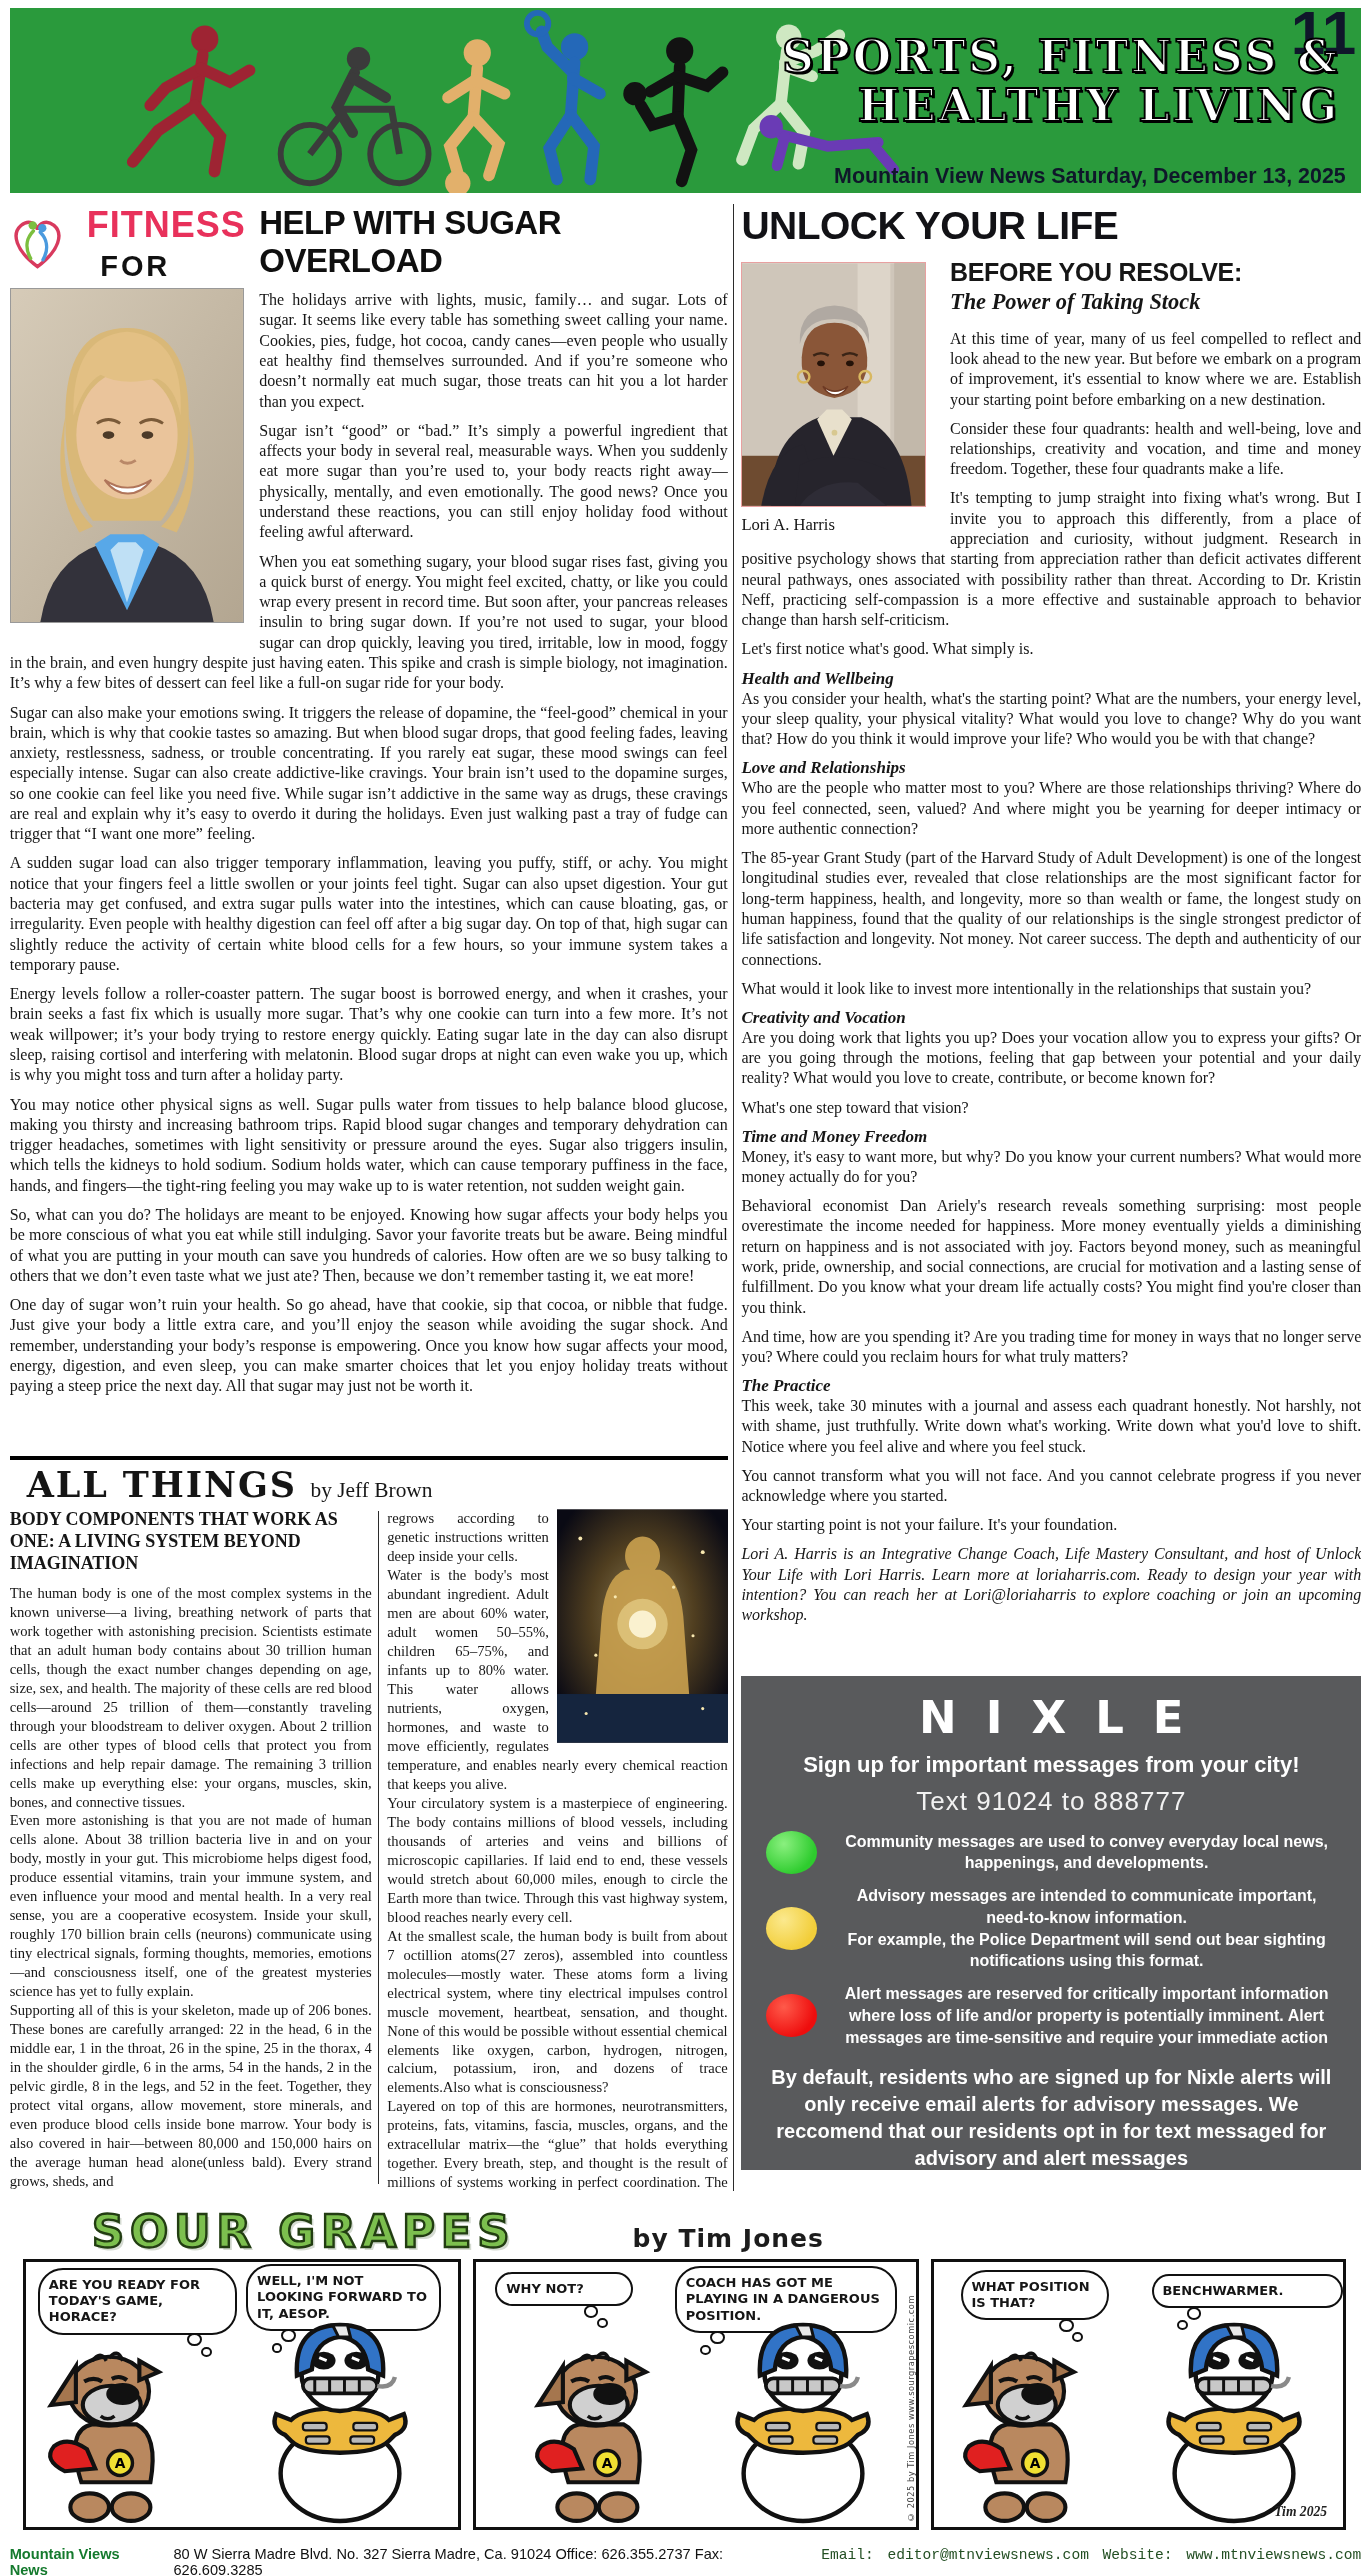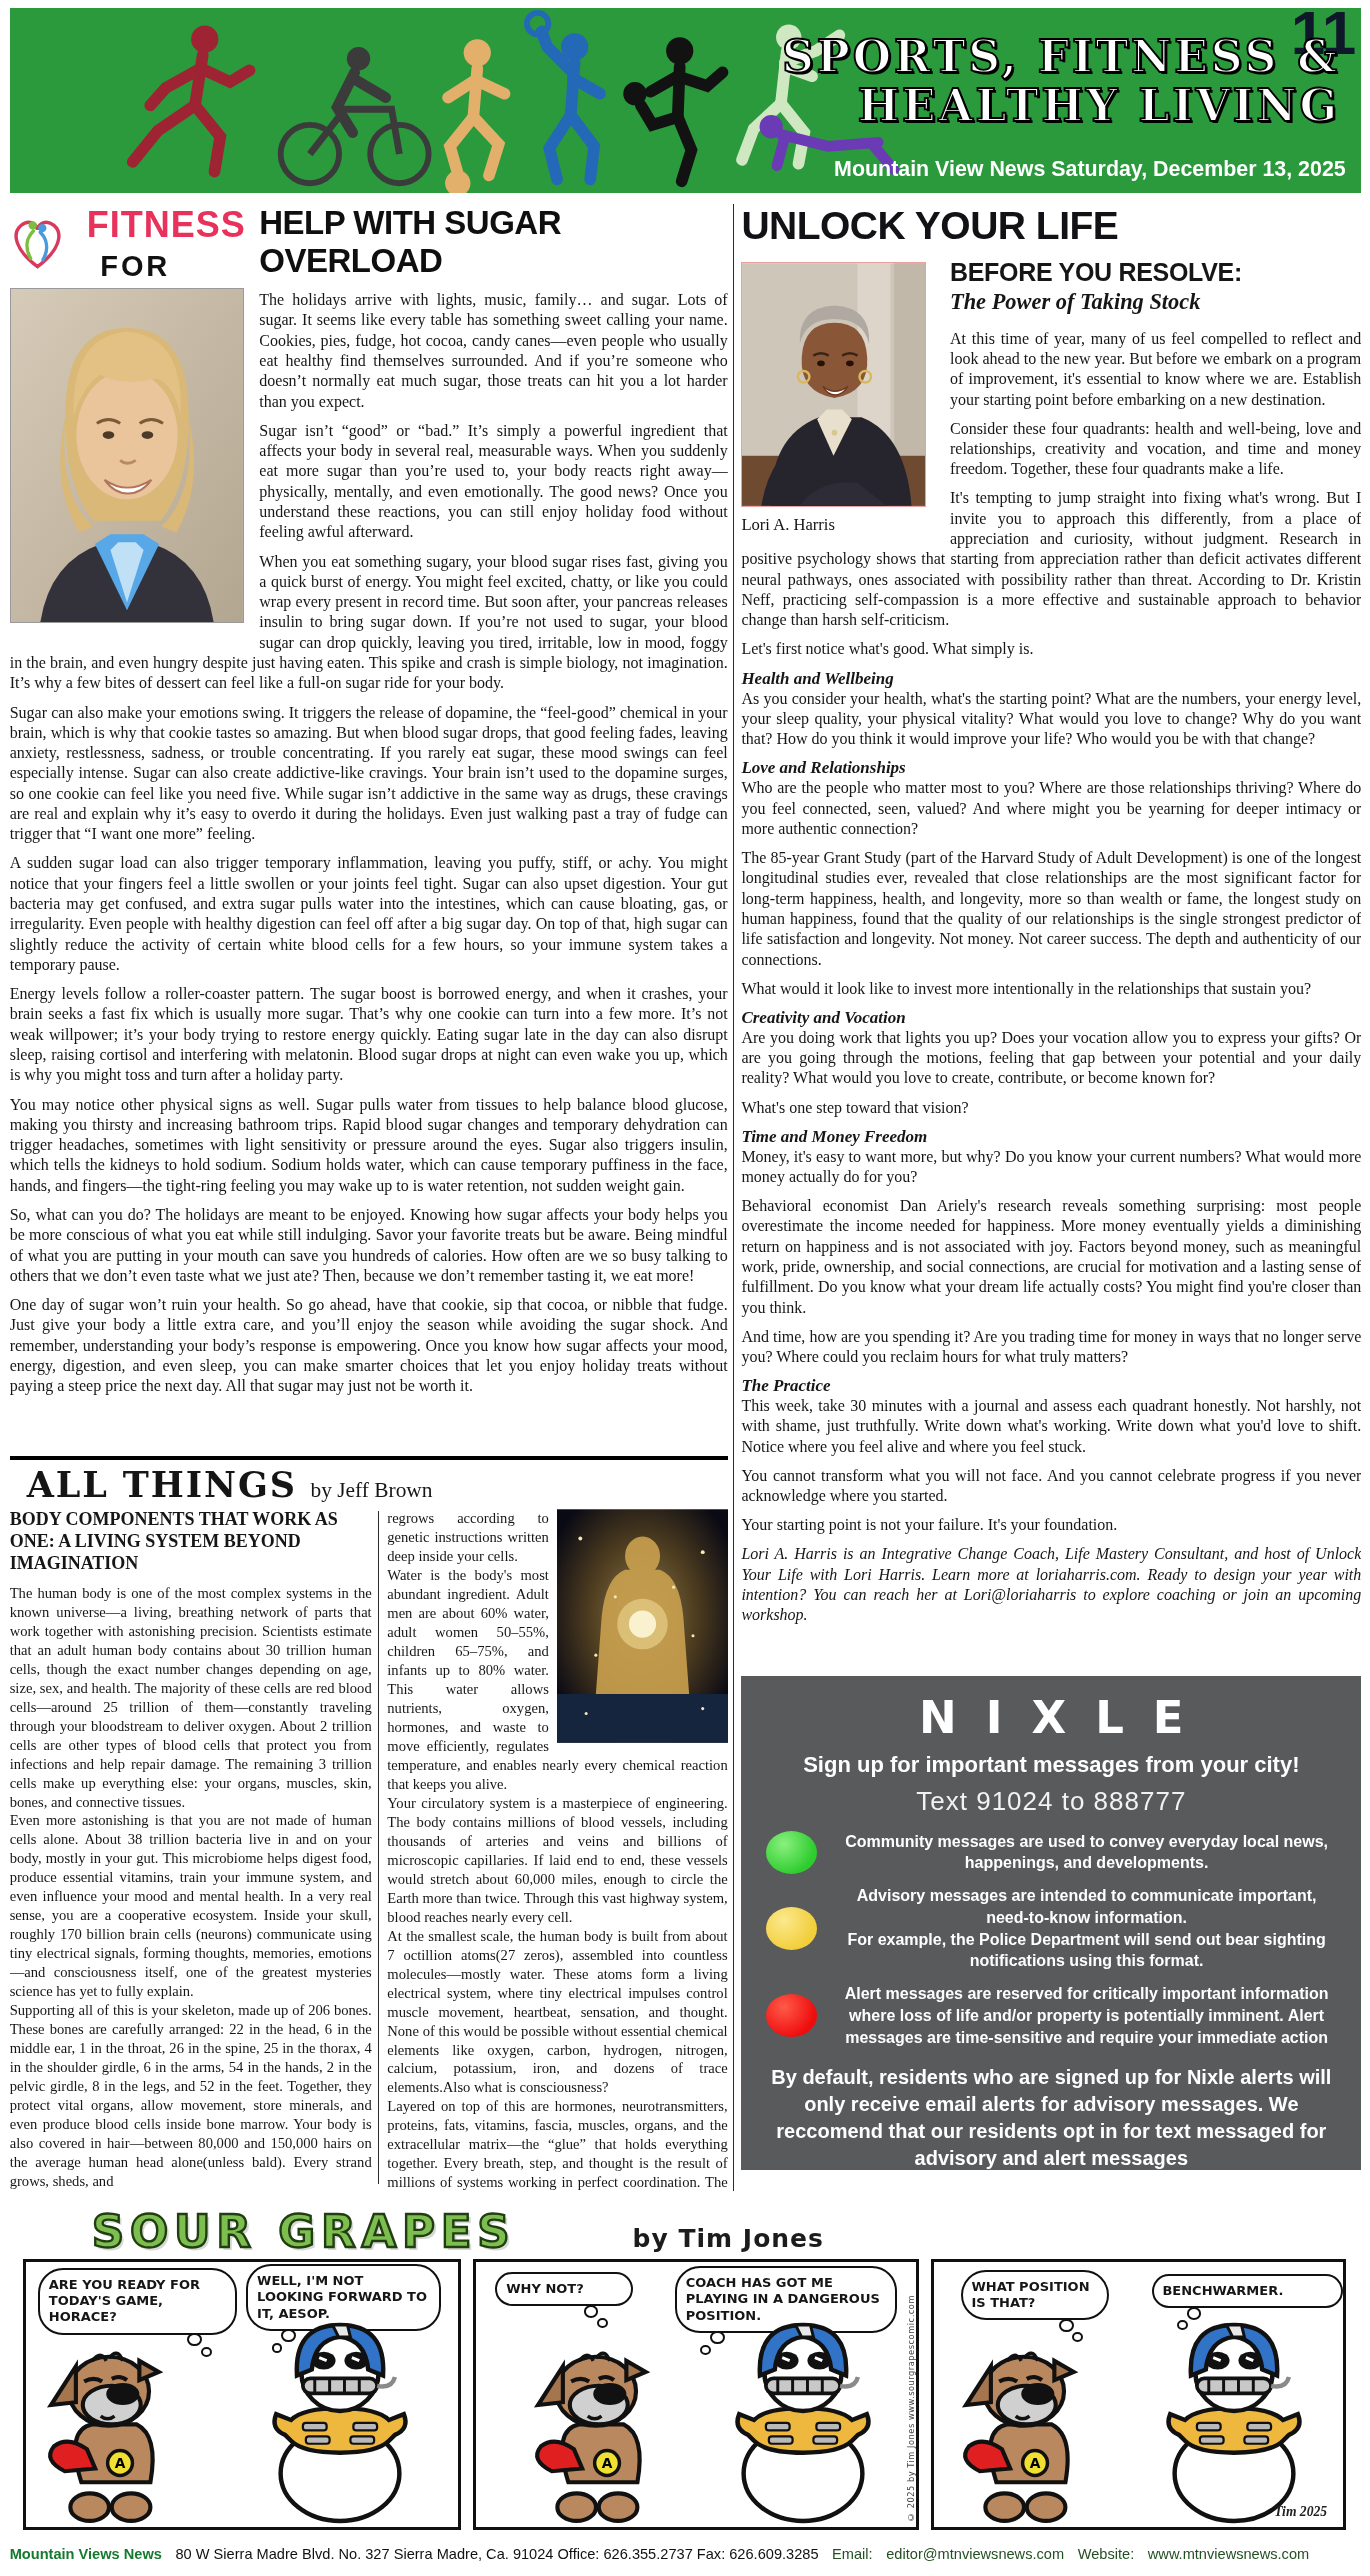--- a/index.html
+++ b/index.html
@@ -5,21 +5,21 @@
   html,body{margin:0;padding:0;background:#ffffff;}
   .page{position:relative;width:1371px;height:2576px;background:#fff;overflow:hidden;
         font-family:"Liberation Serif",serif;color:#161616;}
   
   .banner{position:relative;margin:7.8px 9.7px 0 9.7px;height:185px;background:#2a9a3c;overflow:hidden;}
   .banner-silhouettes{position:absolute;left:39px;top:0;height:185px;width:876px;}
   .page-number{position:absolute;top:-5.8px;right:5px;font:bold 62px "Liberation Sans",sans-serif;color:#0f172a;line-height:1;}
   .banner-title{position:absolute;right:21.4px;top:24px;text-align:right;
       font-family:"DejaVu Serif",serif;font-weight:bold;font-size:44px;line-height:1.12;
       color:#fff;-webkit-text-stroke:1.9px #000;text-shadow:1.9px 1.9px 0 #000;letter-spacing:2.9px;}
-  .banner-date{position:absolute;right:15.6px;bottom:11px;font:bold 21.4px "Liberation Sans",sans-serif;color:#ffffff;}
+  .banner-date{position:absolute;right:15.6px;bottom:4px;font:bold 21.4px "Liberation Sans",sans-serif;color:#0f172a;}
   
   .main{display:flex;margin:0 9.7px;height:2006px;}
   .col-left{width:718px;padding-top:11.7px;box-sizing:border-box;}
   .v-divider{border-left:1.5px solid #2b2b2b;margin:11.7px 7.8px 7.8px 4.9px;}
   .col-right{flex:1;padding-top:11.7px;box-sizing:border-box;display:flex;flex-direction:column;}
   
   .fitness{height:1252px;overflow:hidden;}
   .fit-float{float:left;width:236px;margin:0 13.6px 5.8px 0;}
   .ffl-logo{display:flex;align-items:flex-start;height:84px;}
   .ffl-text{margin-left:22px;line-height:1;}
@@ -80,21 +80,21 @@
   .tail-right .dA{right:33px;} .tail-right .dB{right:23.4px;}
   .tail-left .dA{left:33px;} .tail-left .dB{left:23.4px;}
   .char{position:absolute;}
   .comic-copyright{position:absolute;right:0px;bottom:5.8px;writing-mode:vertical-rl;transform:rotate(180deg);
                    font-size:8.3px;color:#444;letter-spacing:0.5px;}
   .comic-signature{position:absolute;right:15.6px;bottom:7.8px;font:bold italic 13.6px "Liberation Serif",serif;color:#222;}
   
   .pfooter{margin:15.6px 9.7px 0 9.7px;display:flex;align-items:baseline;gap:13.6px;font-family:"Liberation Sans",sans-serif;font-size:14.6px;}
   .pf-paper{color:#157a2e;font-weight:bold;}
   .pf-addr{color:#111;}
-  .pf-serif{font-family:Liberation Sans, sans-serif;color:#234f23;}
+  .pf-serif{font-family:Liberation Mono, monospace;color:#234f23;}
   .clear{clear:both;}
 </style>
 </head>
 <body>
 
 <svg width="0" height="0" style="position:absolute" aria-hidden="true">
   <defs>
     <symbol id="sym-dog" viewBox="0 0 100 130">
       <path d="M30 100 Q18 62 38 58 L70 58 Q86 66 80 100 Z" fill="#b9885f" stroke="#111" stroke-width="3"></path>
       <path d="M18 92 Q2 84 10 74 Q20 66 34 76 L40 90 Z" fill="#e02020" stroke="#111" stroke-width="3"></path>

